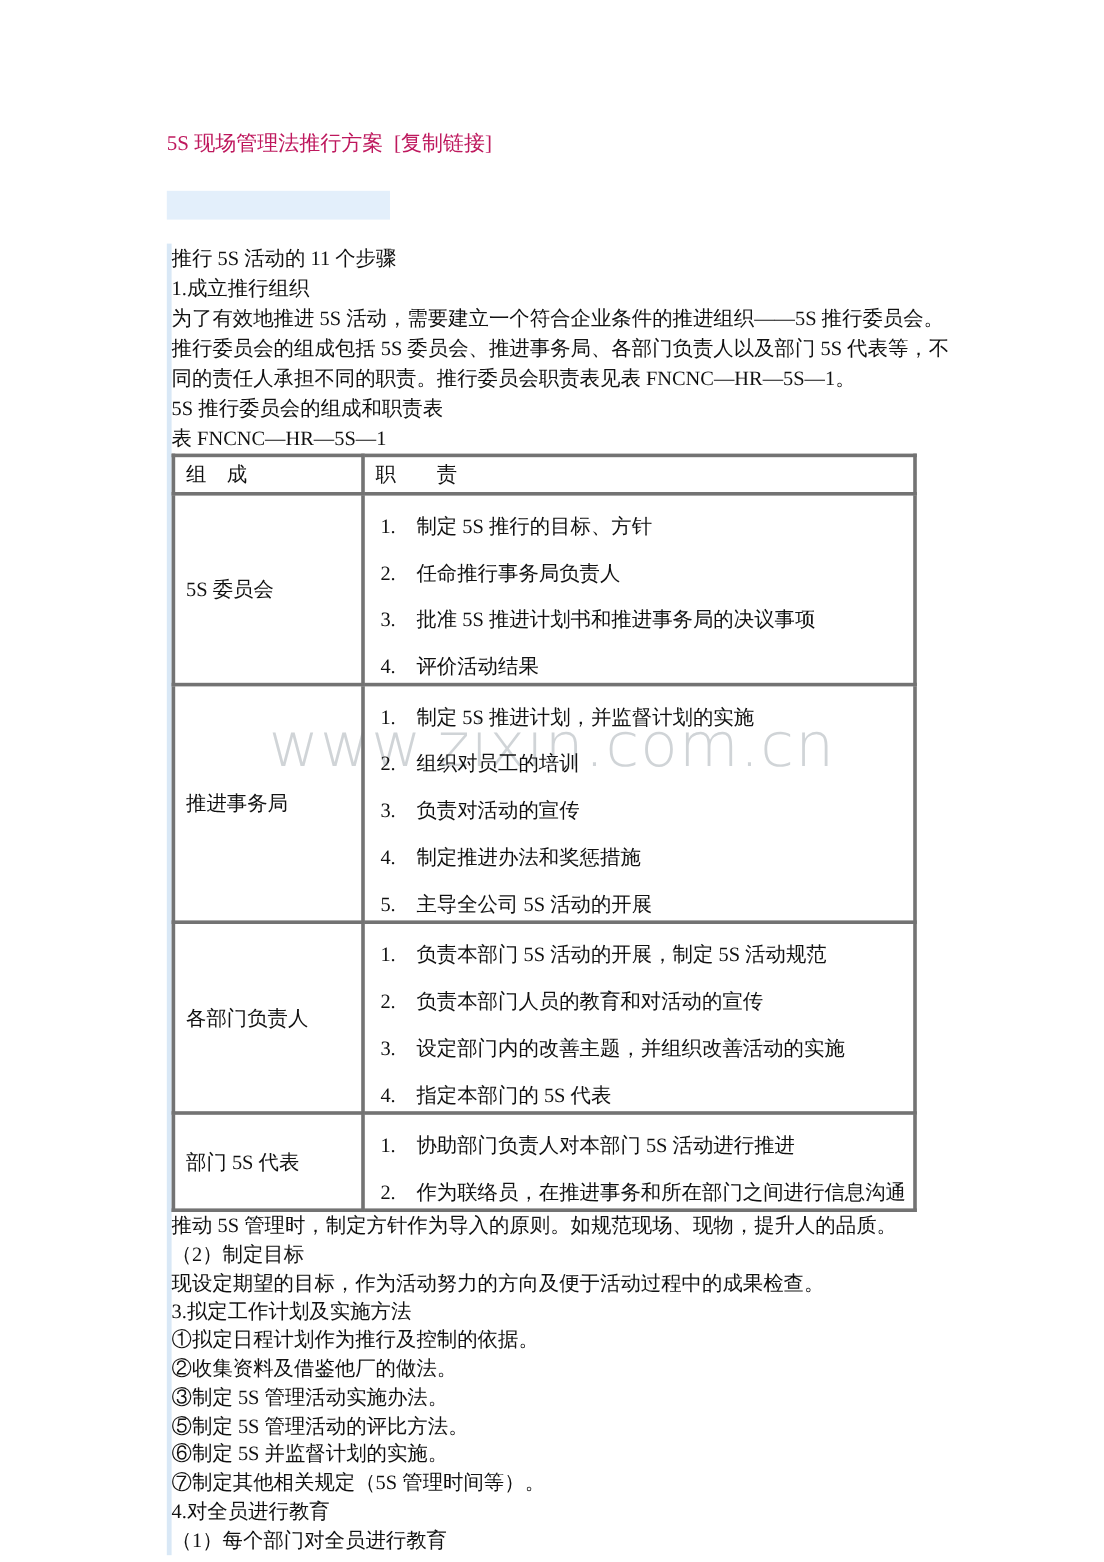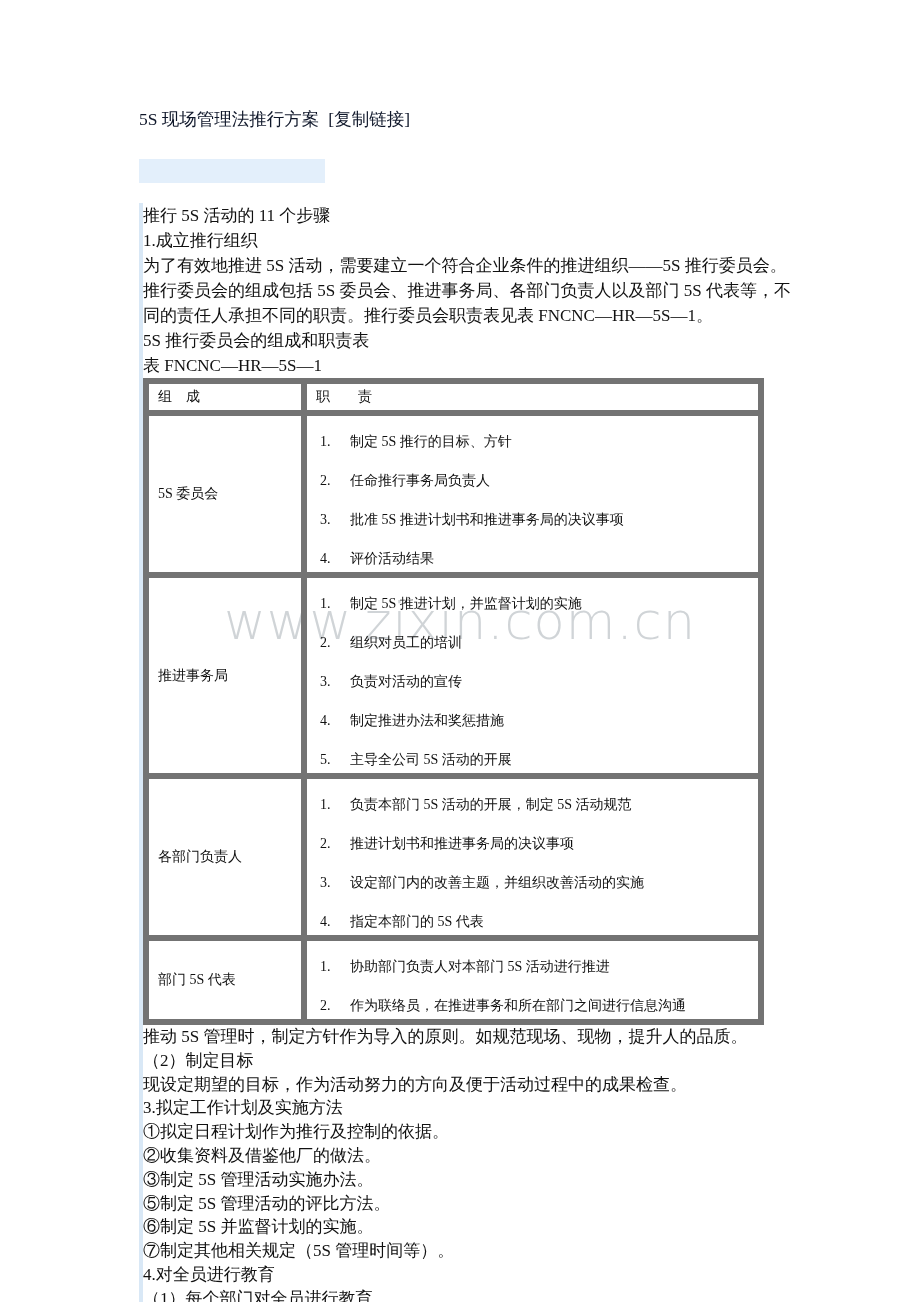--- a/index.html
+++ b/index.html
@@ -11,21 +11,21 @@
     font-family: "Liberation Serif", "DejaVu Serif", serif;
     color: #111111;
     overflow: hidden;
   }
 
   .doc-title {
     position: absolute;
     left: 139px;
     top: 107px;
     font-size: 17.5px;
-    color: #0f172a;
+    color: #be185d;
     white-space: nowrap;
   }
   .doc-title .t-main { margin-right: 9px; }
 
   .hl-bar {
     position: absolute;
     left: 139px;
     top: 159px;
     width: 186px;
     height: 24px;
@@ -59,23 +59,23 @@
 
   .intro .line { line-height: 25px; white-space: nowrap; }
   .post  .line { line-height: 23.8px; white-space: nowrap; }
 
   table.duty-table {
     border-collapse: collapse;
     width: 621px;
     table-layout: fixed;
   }
   .duty-table th, .duty-table td {
-    border: 6px solid #737373;
+    border: 3px solid #737373;
     font-weight: normal;
-    font-size: 14px;
+    font-size: 17px;
     vertical-align: middle;
   }
   .duty-table th {
     height: 32px;
     text-align: left;
     padding-left: 9px;
     white-space: nowrap;
   }
   .duty-table col.c-role { width: 158px; }
   .duty-table td.role-cell {
@@ -155,21 +155,21 @@
           <li>制定推进办法和奖惩措施</li>
           <li>主导全公司 5S 活动的开展</li>
         </ol>
       </td>
     </tr>
     <tr>
       <td class="role-cell">各部门负责人</td>
       <td class="duties-cell">
         <ol>
           <li>负责本部门 5S 活动的开展，制定 5S 活动规范</li>
-          <li>推进计划书和推进事务局的决议事项</li>
+          <li>负责本部门人员的教育和对活动的宣传</li>
           <li>设定部门内的改善主题，并组织改善活动的实施</li>
           <li>指定本部门的 5S 代表</li>
         </ol>
       </td>
     </tr>
     <tr>
       <td class="role-cell">部门 5S 代表</td>
       <td class="duties-cell">
         <ol>
           <li>协助部门负责人对本部门 5S 活动进行推进</li>

